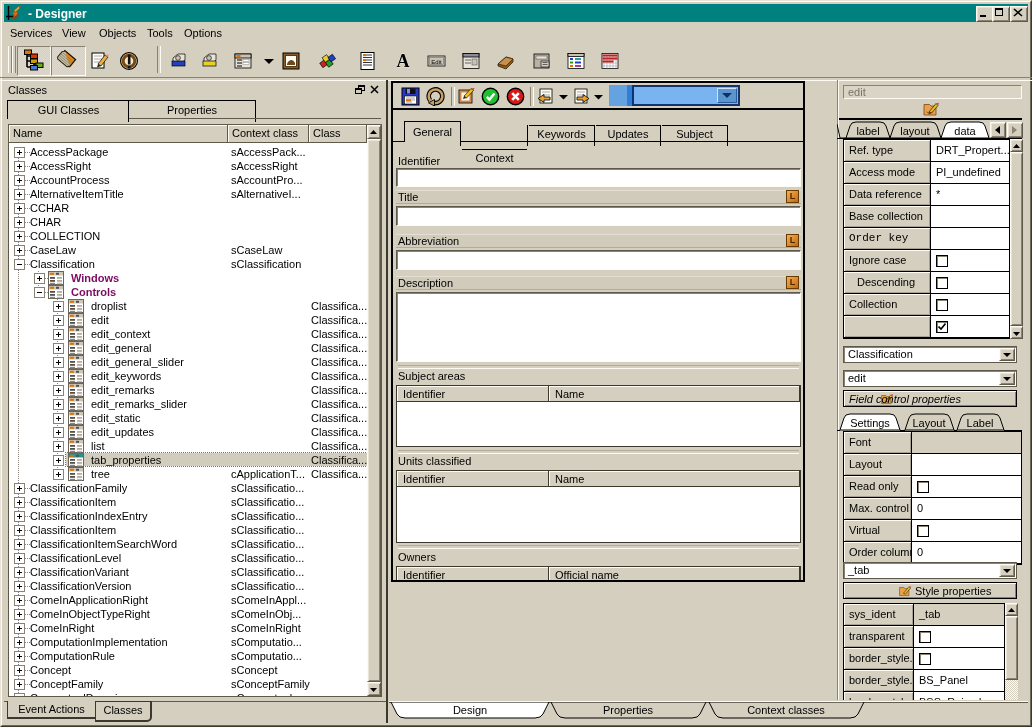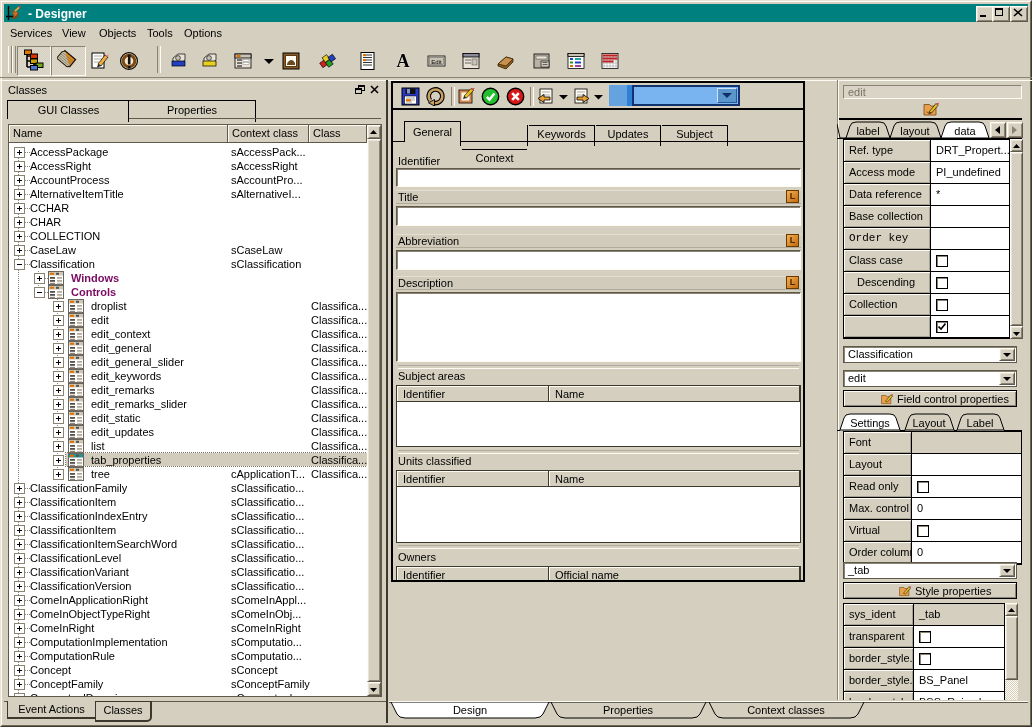--- a/index.html
+++ b/index.html
@@ -768,21 +768,21 @@
 <div class="abs" style="left:936px;top:188px;white-space:nowrap;">*</div>
 <div class="abs" style="left:844px;top:206px;width:87px;height:22px;background:#d5cfbf;border-right:1px solid #000;border-bottom:1px solid #000;box-shadow:inset 1px 1px 0 #fdfbf2, inset -1px -1px 0 #a8a294;box-sizing:border-box;">
     <span style="position:absolute;left:5px;top:4px;white-space:nowrap;">Base collection</span>
   </div>
 <div class="abs" style="left:931px;top:206px;width:78px;height:22px;background:#fff;border-bottom:1px solid #000;box-sizing:border-box;"></div>
 <div class="abs" style="left:844px;top:228px;width:87px;height:22px;background:#d5cfbf;border-right:1px solid #000;border-bottom:1px solid #000;box-shadow:inset 1px 1px 0 #fdfbf2, inset -1px -1px 0 #a8a294;box-sizing:border-box;">
     <span style="position:absolute;left:5px;top:4px;white-space:nowrap;font-family:Liberation Mono, monospace;">Order key</span>
   </div>
 <div class="abs" style="left:931px;top:228px;width:78px;height:22px;background:#fff;border-bottom:1px solid #000;box-sizing:border-box;"></div>
 <div class="abs" style="left:844px;top:250px;width:87px;height:22px;background:#d5cfbf;border-right:1px solid #000;border-bottom:1px solid #000;box-shadow:inset 1px 1px 0 #fdfbf2, inset -1px -1px 0 #a8a294;box-sizing:border-box;">
-    <span style="position:absolute;left:5px;top:4px;white-space:nowrap;">Class case</span>
+    <span style="position:absolute;left:5px;top:4px;white-space:nowrap;">Ignore case</span>
   </div>
 <div class="abs" style="left:931px;top:250px;width:78px;height:22px;background:#fff;border-bottom:1px solid #000;box-sizing:border-box;"></div>
 <div class="abs" style="left:936px;top:255px;width:12px;height:12px;background:#fff;border:1px solid #000;box-shadow:inset 1px 1px 0 #8a8374;box-sizing:border-box;"></div>
 <div class="abs" style="left:844px;top:272px;width:87px;height:22px;background:#d5cfbf;border-right:1px solid #000;border-bottom:1px solid #000;box-shadow:inset 1px 1px 0 #fdfbf2, inset -1px -1px 0 #a8a294;box-sizing:border-box;">
     <span style="position:absolute;left:5px;top:4px;white-space:nowrap;margin-left:8px;">Descending</span>
   </div>
 <div class="abs" style="left:931px;top:272px;width:78px;height:22px;background:#fff;border-bottom:1px solid #000;box-sizing:border-box;"></div>
 <div class="abs" style="left:936px;top:277px;width:12px;height:12px;background:#fff;border:1px solid #000;box-shadow:inset 1px 1px 0 #8a8374;box-sizing:border-box;"></div>
 <div class="abs" style="left:844px;top:294px;width:87px;height:22px;background:#d5cfbf;border-right:1px solid #000;border-bottom:1px solid #000;box-shadow:inset 1px 1px 0 #fdfbf2, inset -1px -1px 0 #a8a294;box-sizing:border-box;">
     <span style="position:absolute;left:5px;top:4px;white-space:nowrap;">Collection</span>
@@ -818,21 +818,21 @@
 <div class="abs btn" style="left:999px;top:372px;width:16px;height:13px;box-sizing:border-box;"></div>
 <svg class="abs" style="left:1003px;top:377px;" width="8" height="4" viewBox="0 0 8 4">
     <path d="M0 0 L8 0 L4 4 Z" fill="#000"></path>
   </svg>
 <div class="abs" style="left:843px;top:390px;width:174px;height:17px;background:#d5cfbf;border:1px solid #000;box-shadow:inset 1px 1px 0 #fdfbf2, inset -1px -1px 0 #8a8374;box-sizing:border-box;"></div>
 <svg class="abs" style="left:880px;top:392px;" width="14" height="14" viewBox="0 0 18 18">
 <path d="M2 6 L2 15 L14 15 L14 6 L9 6 L7.5 4.5 L2 4.5 Z" fill="#e8a050" stroke="#7a4a10" stroke-width="0.8"></path>
 <path d="M7 12 L14 3.5 L16 5.5 L9.5 13 Z" fill="#e8c020" stroke="#000" stroke-width="0.6"></path>
 <path d="M14 3.5 L16 5.5 L17 2.8 Z" fill="#d04040"></path>
 </svg>
-<div class="abs" style="left:897px;top:393px;">Field control properties</div>
+<div class="abs" style="left:849px;top:393px;font-style:italic;">Field control properties</div>
 <svg class="abs" style="left:837px;top:412px;" width="185" height="20" viewBox="0 0 185 20">
 <path d="M3 18 L7 6 Q8 2 13 2 L53 2 Q58 2 59 6 L63 18 Z" fill="#fff" stroke="#000" stroke-width="1"></path>
 <path d="M68 18 L72 6 Q73 2 78 2 L107 2 Q112 2 113 6 L117 18 Z" fill="#d5cfbf" stroke="#000" stroke-width="1"></path>
 <path d="M120 18 L124 6 Q125 2 130 2 L157 2 Q162 2 163 6 L167 18 Z" fill="#d5cfbf" stroke="#000" stroke-width="1"></path>
 <path d="M63 18.5 L68 18.5 M117 18.5 L120 18.5 M167 18.5 L185 18.5 M0 18.5 L3 18.5" stroke="#000"></path>
 <text x="33" y="15" text-anchor="middle" font-size="11" fill="#000">Settings</text>
 <text x="92" y="15" text-anchor="middle" font-size="11" fill="#000">Layout</text>
 <text x="143" y="15" text-anchor="middle" font-size="11" fill="#000">Label</text>
 </svg>
 <div class="abs" style="left:843px;top:431px;width:179px;height:134px;border:1px solid #000;background:#fff;box-sizing:border-box;"></div>

